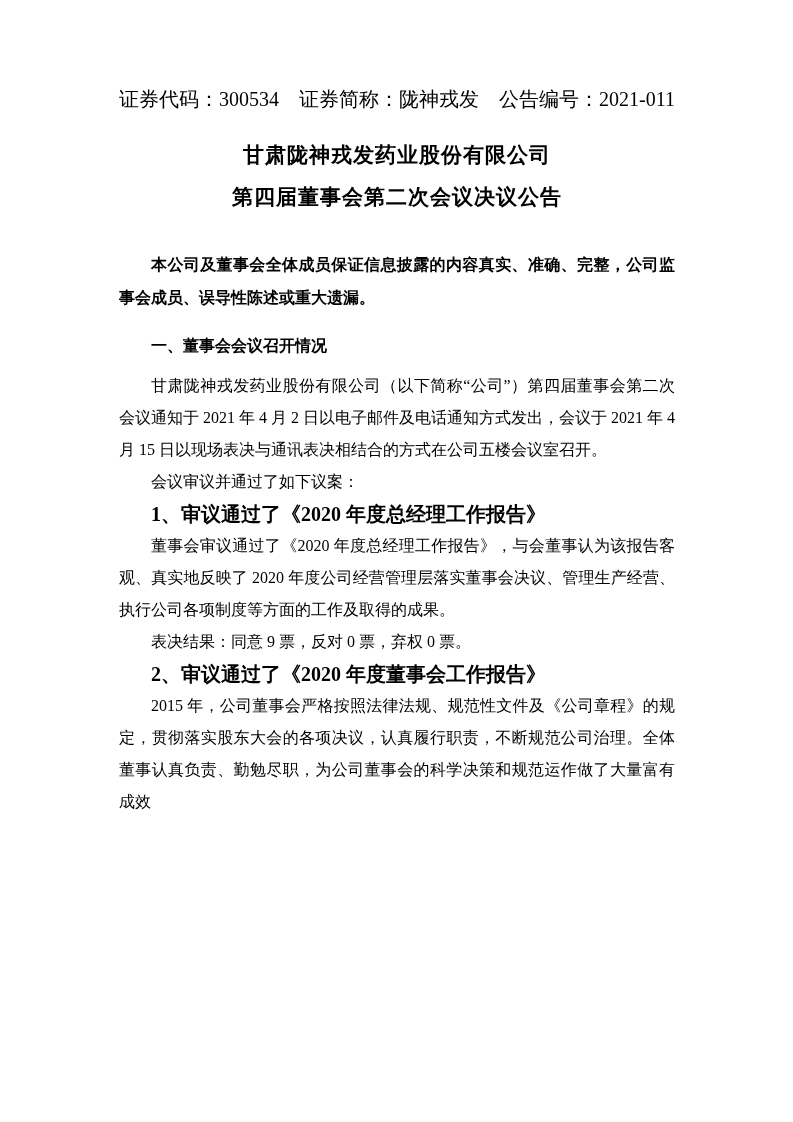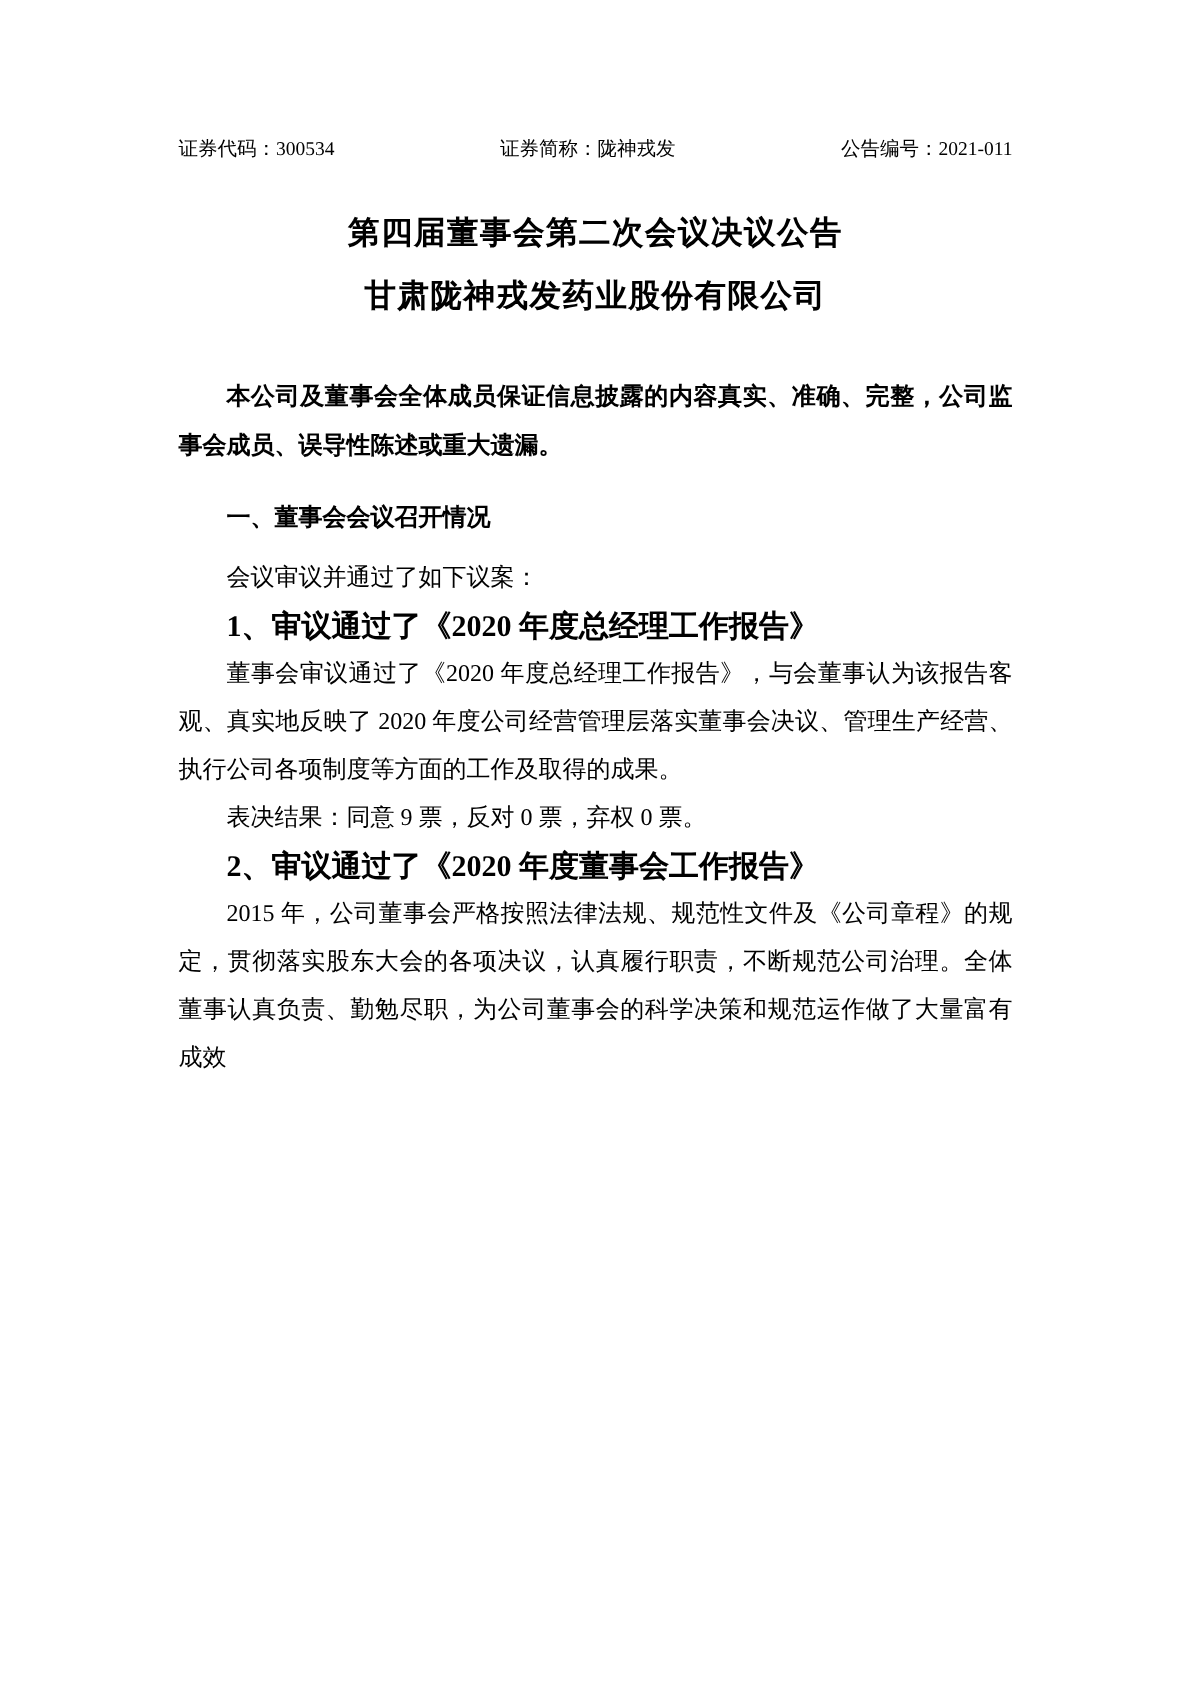--- a/index.html
+++ b/index.html
@@ -17,21 +17,21 @@
     overflow: hidden;
   }
   .content {
     padding: 88px 118px 0 119px;
   }
   
   .doc-header {
     display: flex;
     justify-content: space-between;
     align-items: flex-start;
-    font-size: 13px;
+    font-size: 20px;
     line-height: 22px;
     white-space: nowrap;
   }
   
   .title-block {
     margin-top: 24px;
     text-align: center;
     font-weight: bold;
     font-size: 21px;
     line-height: 42px;
@@ -75,27 +75,28 @@
 <div class="page">
   <div class="content">
 
     <div class="doc-header">
       <span>证券代码：300534</span>
       <span>证券简称：陇神戎发</span>
       <span>公告编号：2021-011</span>
     </div>
 
     <div class="title-block">
+      <div>甘肃陇神戎发药业股份有限公司</div>
       <div>第四届董事会第二次会议决议公告</div>
-      <div>甘肃陇神戎发药业股份有限公司</div>
     </div>
 
     <p class="disclaimer">本公司及董事会全体成员保证信息披露的内容真实、准确、完整，公司监事会成员、误导性陈述或重大遗漏。</p>
 
     <div class="sec-heading first">一、董事会会议召开情况</div>
+    <p class="para">甘肃陇神戎发药业股份有限公司（以下简称“公司”）第四届董事会第二次会议通知于 2021 年 4 月 2 日以电子邮件及电话通知方式发出，会议于 2021 年 4 月 15 日以现场表决与通讯表决相结合的方式在公司五楼会议室召开。</p>
 
     <p class="line">会议审议并通过了如下议案：</p>
 
     <div class="item-heading">1、审议通过了《2020 年度总经理工作报告》</div>
     <p class="para">董事会审议通过了《2020 年度总经理工作报告》，与会董事认为该报告客观、真实地反映了 2020 年度公司经营管理层落实董事会决议、管理生产经营、执行公司各项制度等方面的工作及取得的成果。</p>
     <p class="line">表决结果：同意 9 票，反对 0 票，弃权 0 票。</p>
 
     <div class="item-heading">2、审议通过了《2020 年度董事会工作报告》</div>
     <p class="para">2015 年，公司董事会严格按照法律法规、规范性文件及《公司章程》的规定，贯彻落实股东大会的各项决议，认真履行职责，不断规范公司治理。全体董事认真负责、勤勉尽职，为公司董事会的科学决策和规范运作做了大量富有成效</p>
 

